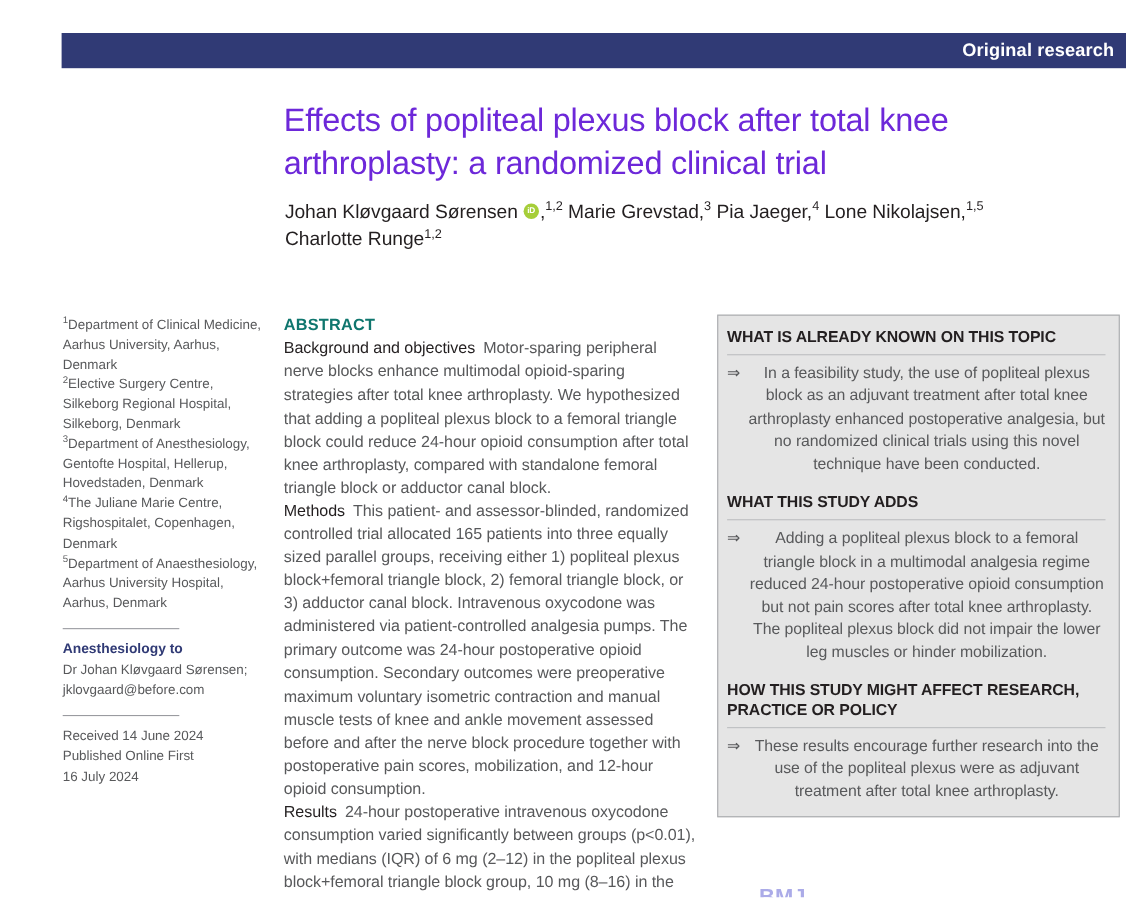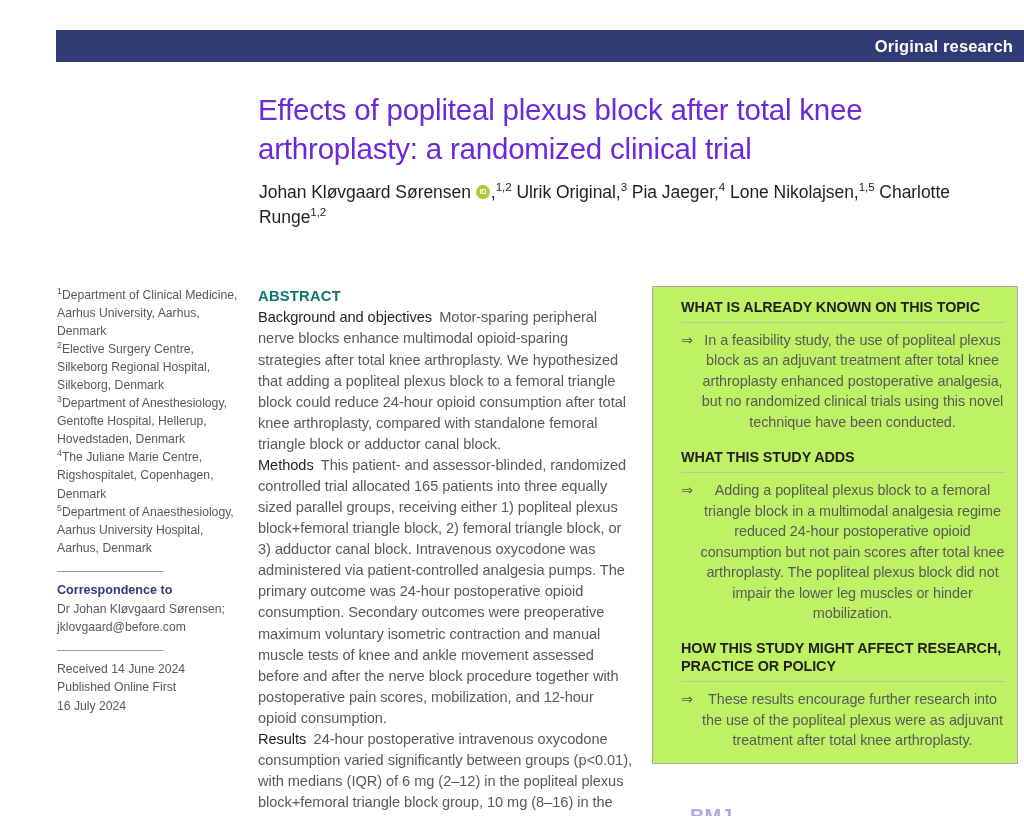--- a/index.html
+++ b/index.html
@@ -126,22 +126,22 @@
   }
   .abstract-col p { margin: 0; }
   .abstract-col b { color: #231f20; font-weight: normal; }
 
   
   .keybox {
     position: absolute;
     left: 652px; top: 286px;
     width: 366px;
     border: 1px solid #a7a9ac;
-    background: #bef264;
-    padding: 11px 12px 12px 28px;
+    background: #e5e5e5;
+    padding: 11px 12px 12px 8px;
   }
   .kp-title {
     font-size: 14.4px;
     font-weight: bold;
     color: #231f20;
     line-height: 1.25;
     margin: 0;
     letter-spacing: -0.1px;
   }
   .kp-sep {
@@ -184,37 +184,37 @@
 <div class="page">
 
   <div class="header-bar">
     <div class="label">Original research</div>
   </div>
 
   <h1 class="title">Effects of popliteal plexus block after total knee arthroplasty: a randomized clinical trial</h1>
 
   <div class="authors">
     <span>Johan Kløvgaard Sørensen</span><span class="orcid"></span><span>,</span><sup>1,2</sup>
-    <span>Ulrik Original,</span><sup>3</sup>
+    <span>Marie Grevstad,</span><sup>3</sup>
     <span>Pia Jaeger,</span><sup>4</sup>
     <span>Lone Nikolajsen,</span><sup>1,5</sup>
     <span>Charlotte Runge</span><sup>1,2</sup>
   </div>
 
   <div class="left-col">
     <div id="affil-list">
         <p class="affil"><sup>1</sup><span>Department of Clinical Medicine, Aarhus University, Aarhus, Denmark</span></p>
         <p class="affil"><sup>2</sup><span>Elective Surgery Centre, Silkeborg Regional Hospital, Silkeborg, Denmark</span></p>
         <p class="affil"><sup>3</sup><span>Department of Anesthesiology, Gentofte Hospital, Hellerup, Hovedstaden, Denmark</span></p>
         <p class="affil"><sup>4</sup><span>The Juliane Marie Centre, Rigshospitalet, Copenhagen, Denmark</span></p>
         <p class="affil"><sup>5</sup><span>Department of Anaesthesiology, Aarhus University Hospital, Aarhus, Denmark</span></p>
       </div>
 
     <hr class="rule">
-    <p class="corr-head">Correspondence to</p>
+    <p class="corr-head">Anesthesiology to</p>
     <p class="corr-body">Dr Johan Kløvgaard Sørensen; jklovgaard@before.com</p>
 
     <hr class="rule">
     <p class="dates">Received 14 June 2024</p>
     <p class="dates">Published Online First</p>
     <p class="dates">16 July 2024</p>
   </div>
 
   <div class="abstract-col">
     <p class="abstract-head">ABSTRACT</p>

